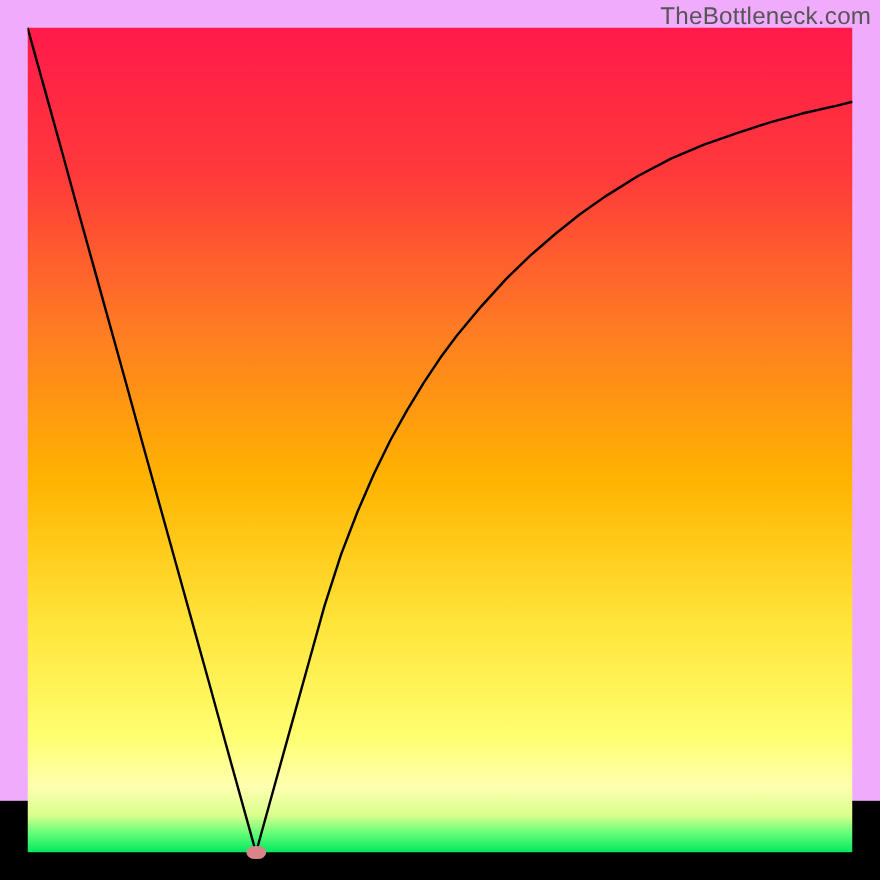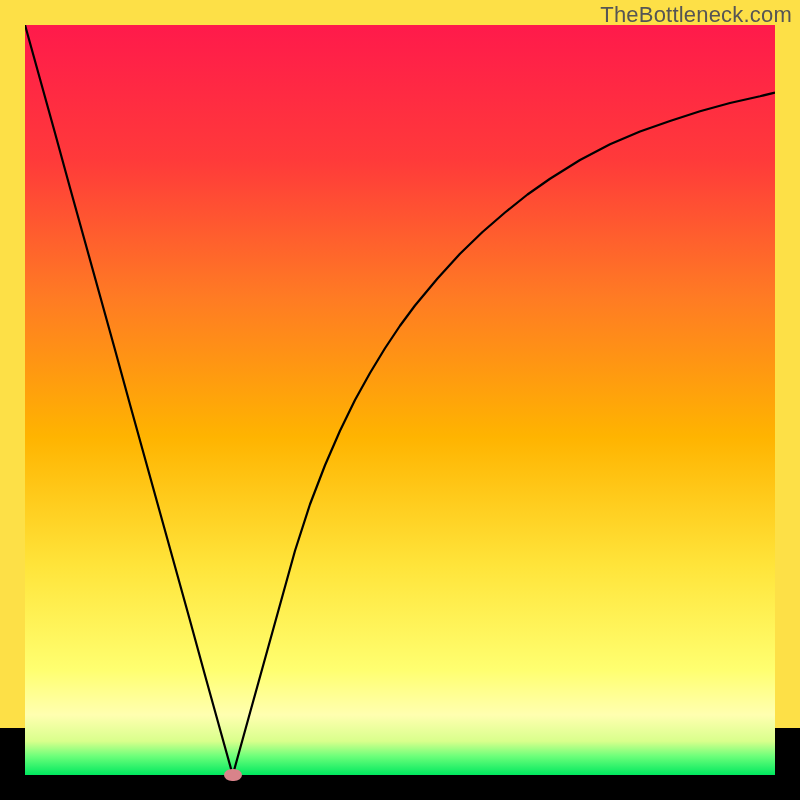--- a/index.html
+++ b/index.html
@@ -8,21 +8,21 @@
     width: 800px;
     height: 800px;
     background: #000;
     overflow: hidden;
     font-family: Arial, Helvetica, sans-serif;
   }
   .outer {
     position: relative;
     width: 800px;
     height: 728px;
-    background: #fde047;
+    background: #f0abfc;
   }
   .plot-frame {
     position: absolute;
     left: 25px;
     top: 25px;
     width: 750px;
     height: 750px;
     box-sizing: border-box;
   }
   .plot-bg {

